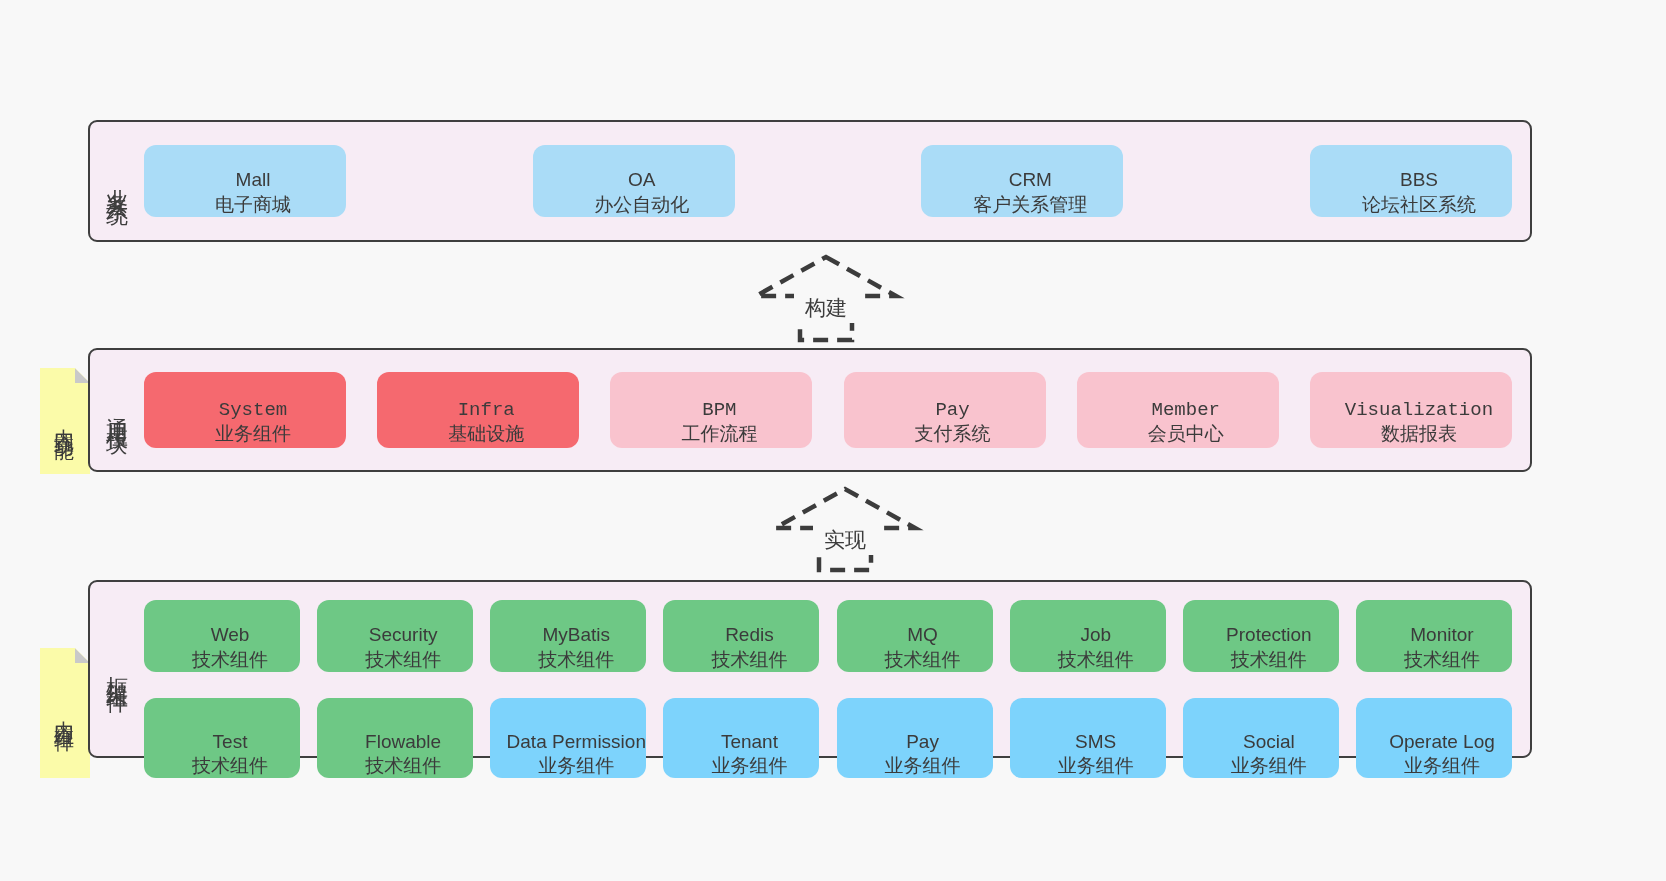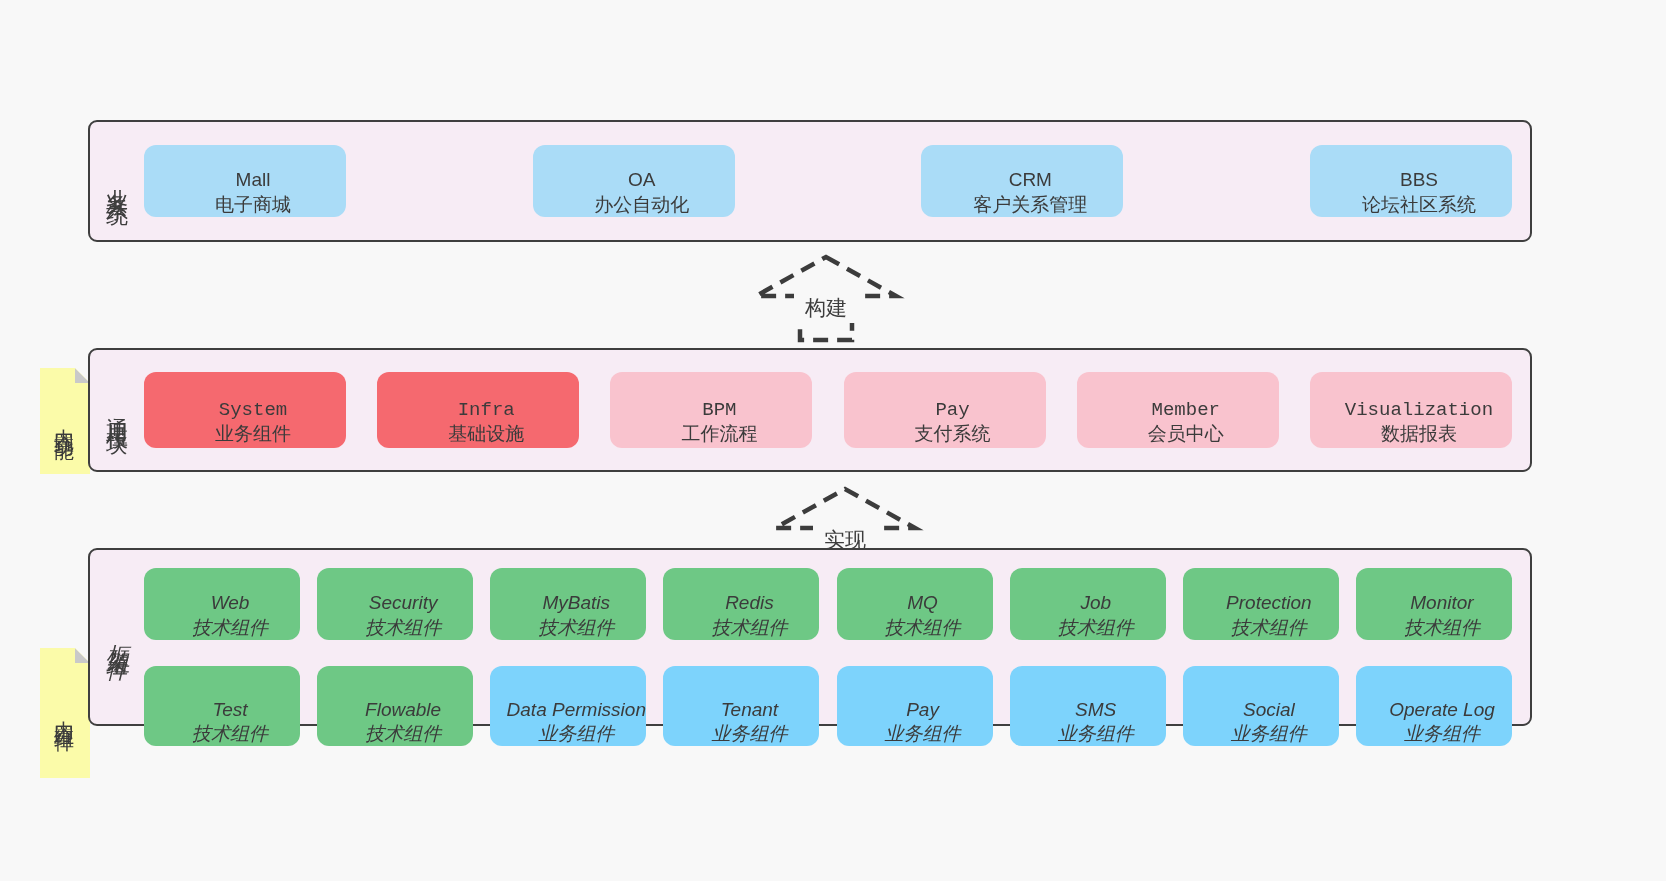--- a/index.html
+++ b/index.html
@@ -15,21 +15,21 @@
     position:absolute;left:88px;width:1444px;
     background:#f7ecf5;
     border:2px solid #3f3f3f;
     border-radius:9px;
     box-sizing:border-box;
     display:flex;
     z-index:1;
   }
   #layer-business{top:120px;height:122px;}
   #layer-modules{top:348px;height:124px;}
-  #layer-framework{top:548px;height:178px;font-style:italic;}
+  #layer-framework{top:580px;height:178px;}
   .layer-label{
     flex:0 0 54px;
     display:flex;align-items:center;justify-content:center;
   }
   .layer-label span{
     writing-mode:vertical-rl;
     text-orientation:upright;
     font-size:22px;
     letter-spacing:5px;
     color:#3d3d3d;

